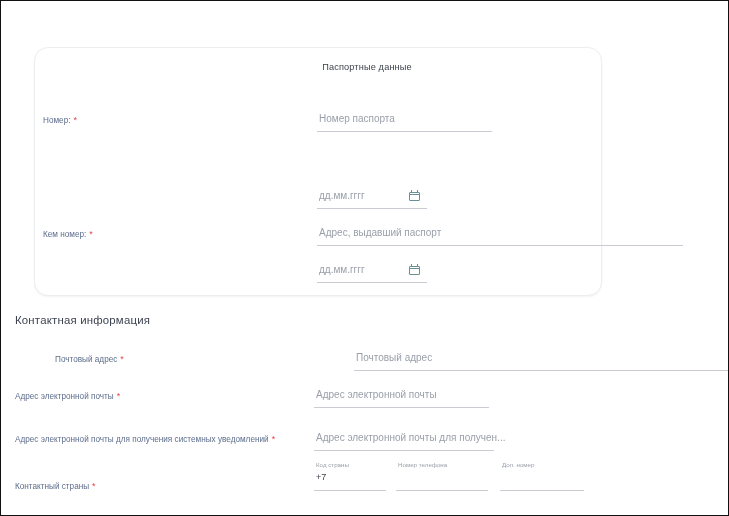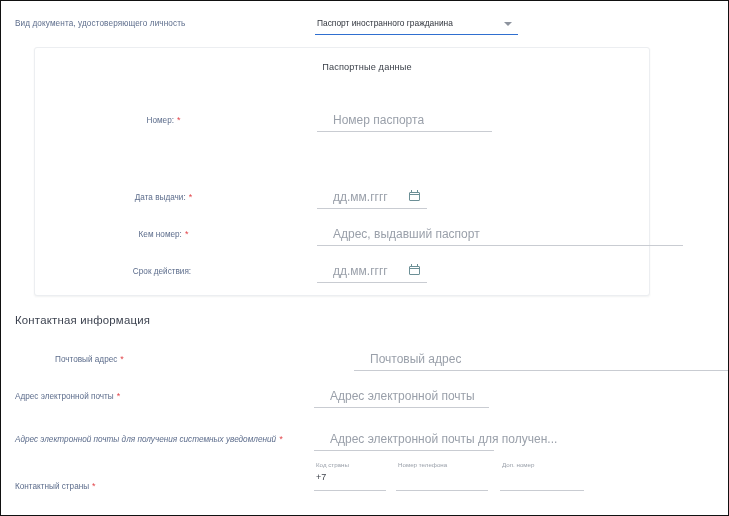--- a/index.html
+++ b/index.html
@@ -66,25 +66,25 @@
   .doctype-select .caret {
     right: 6px;
     top: 7px;
   }
 
   
   .card {
     position: absolute;
     left: 33px;
     top: 46px;
-    width: 616px;
+    width: 568px;
     height: 249px;
     background: #ffffff;
     border: 1px solid #eceef1;
-    border-radius: 3px;
+    border-radius: 14px;
     box-shadow: 0 1px 2px rgba(60,64,72,0.07);
     box-sizing: border-box;
   }
   .card-title {
     position: absolute;
     left: 0;
     top: 14px;
     width: 664px;
     text-align: center;
     font-size: 9.2px;
@@ -94,43 +94,43 @@
 
   
   .crow {
     position: absolute;
     left: 0;
     width: 664px;
     height: 24px;
   }
   .crow .lbl {
     position: absolute;
-    left: 0;
+    left: 8px;
     top: 5px;
     width: 257px;
-    text-align: center;
+    text-align: left;
     font-size: 8.2px;
     color: #5d6d8c;
     white-space: nowrap;
   }
   .req {
     color: #e2454a;
     font-size: 9px;
     margin-left: 3px;
   }
   .fieldwrap {
     position: absolute;
     top: 0;
     height: 21px;
   }
   .fieldwrap .ph {
     position: absolute;
-    left: 16px;
+    left: 2px;
     top: 3px;
-    font-size: 12px;
+    font-size: 10px;
     color: #9aa0aa;
     white-space: nowrap;
     overflow: hidden;
   }
   .uline {
     border-bottom: 1px solid #c9ccd2;
   }
 
   
   .cal-icon {
@@ -221,61 +221,52 @@
     bottom: 8px;
     height: 0;
     border-bottom: 1px solid #c9ccd2;
   }
 </style>
 </head>
 <body>
 
 <div class="page">
 
-  <div class="doctype-row">
-    <div class="doctype-label">Вид документа, удостоверяющего личность</div>
-    <div class="doctype-select">
-      <span class="value">Паспорт иностранного гражданина</span>
-      <span class="caret"></span>
-    </div>
-  </div>
 
   <div class="card">
     <div class="card-title">Паспортные данные</div>
 
     <div class="crow" style="top:62px;">
       <div class="lbl"><span>Номер:</span><span class="req">*</span></div>
       <div class="fieldwrap uline" style="left:282px; width:175px;">
         <span class="ph">Номер паспорта</span>
       </div>
     </div>
 
 
     <div class="crow" style="top:139px;">
-      <div class="lbl"><span>Дата выдачи:</span><span class="req">*</span></div>
       <div class="fieldwrap uline" style="left:282px; width:110px;">
         <span class="ph">дд.мм.гггг</span>
         <span class="cal-icon" style="left:92px;">
           <span class="body"></span>
           <span class="bar"></span>
           <span class="peg l"></span>
           <span class="peg r"></span>
         </span>
       </div>
     </div>
 
     <div class="crow" style="top:176px;">
       <div class="lbl"><span>Кем номер:</span><span class="req">*</span></div>
       <div class="fieldwrap uline" style="left:282px; width:366px;">
         <span class="ph">Адрес, выдавший паспорт</span>
       </div>
     </div>
 
     <div class="crow" style="top:213px;">
-      <div class="lbl"><span>Срок действия:</span><span class="req"></span></div>
       <div class="fieldwrap uline" style="left:282px; width:110px;">
         <span class="ph">дд.мм.гггг</span>
         <span class="cal-icon" style="left:92px;">
           <span class="body"></span>
           <span class="bar"></span>
           <span class="peg l"></span>
           <span class="peg r"></span>
         </span>
       </div>
     </div>
@@ -291,21 +282,21 @@
   </div>
 
   <div class="frow" style="top:385px; height:24px;">
     <div class="lbl" style="top:5px;"><span>Адрес электронной почты</span><span class="req">*</span></div>
     <div class="fieldwrap uline" style="left:313px; width:175px; position:absolute;">
       <span class="ph">Адрес электронной почты</span>
     </div>
   </div>
 
   <div class="frow" style="top:428px; height:24px;">
-    <div class="lbl" style="top:5px;font-style:italic;"><span>Адрес электронной почты для получения системных уведомлений</span><span class="req">*</span></div>
+    <div class="lbl" style="top:5px;"><span>Адрес электронной почты для получения системных уведомлений</span><span class="req">*</span></div>
     <div class="fieldwrap uline" style="left:313px; width:180px; position:absolute;">
       <span class="ph">Адрес электронной почты для получен...</span>
     </div>
   </div>
 
   <div class="frow" style="top:460px; height:44px;">
     <div class="lbl" style="top:20px;"><span>Контактный страны</span><span class="req">*</span></div>
 
     <div class="phone-group" style="left:313px; width:260px;">
 

